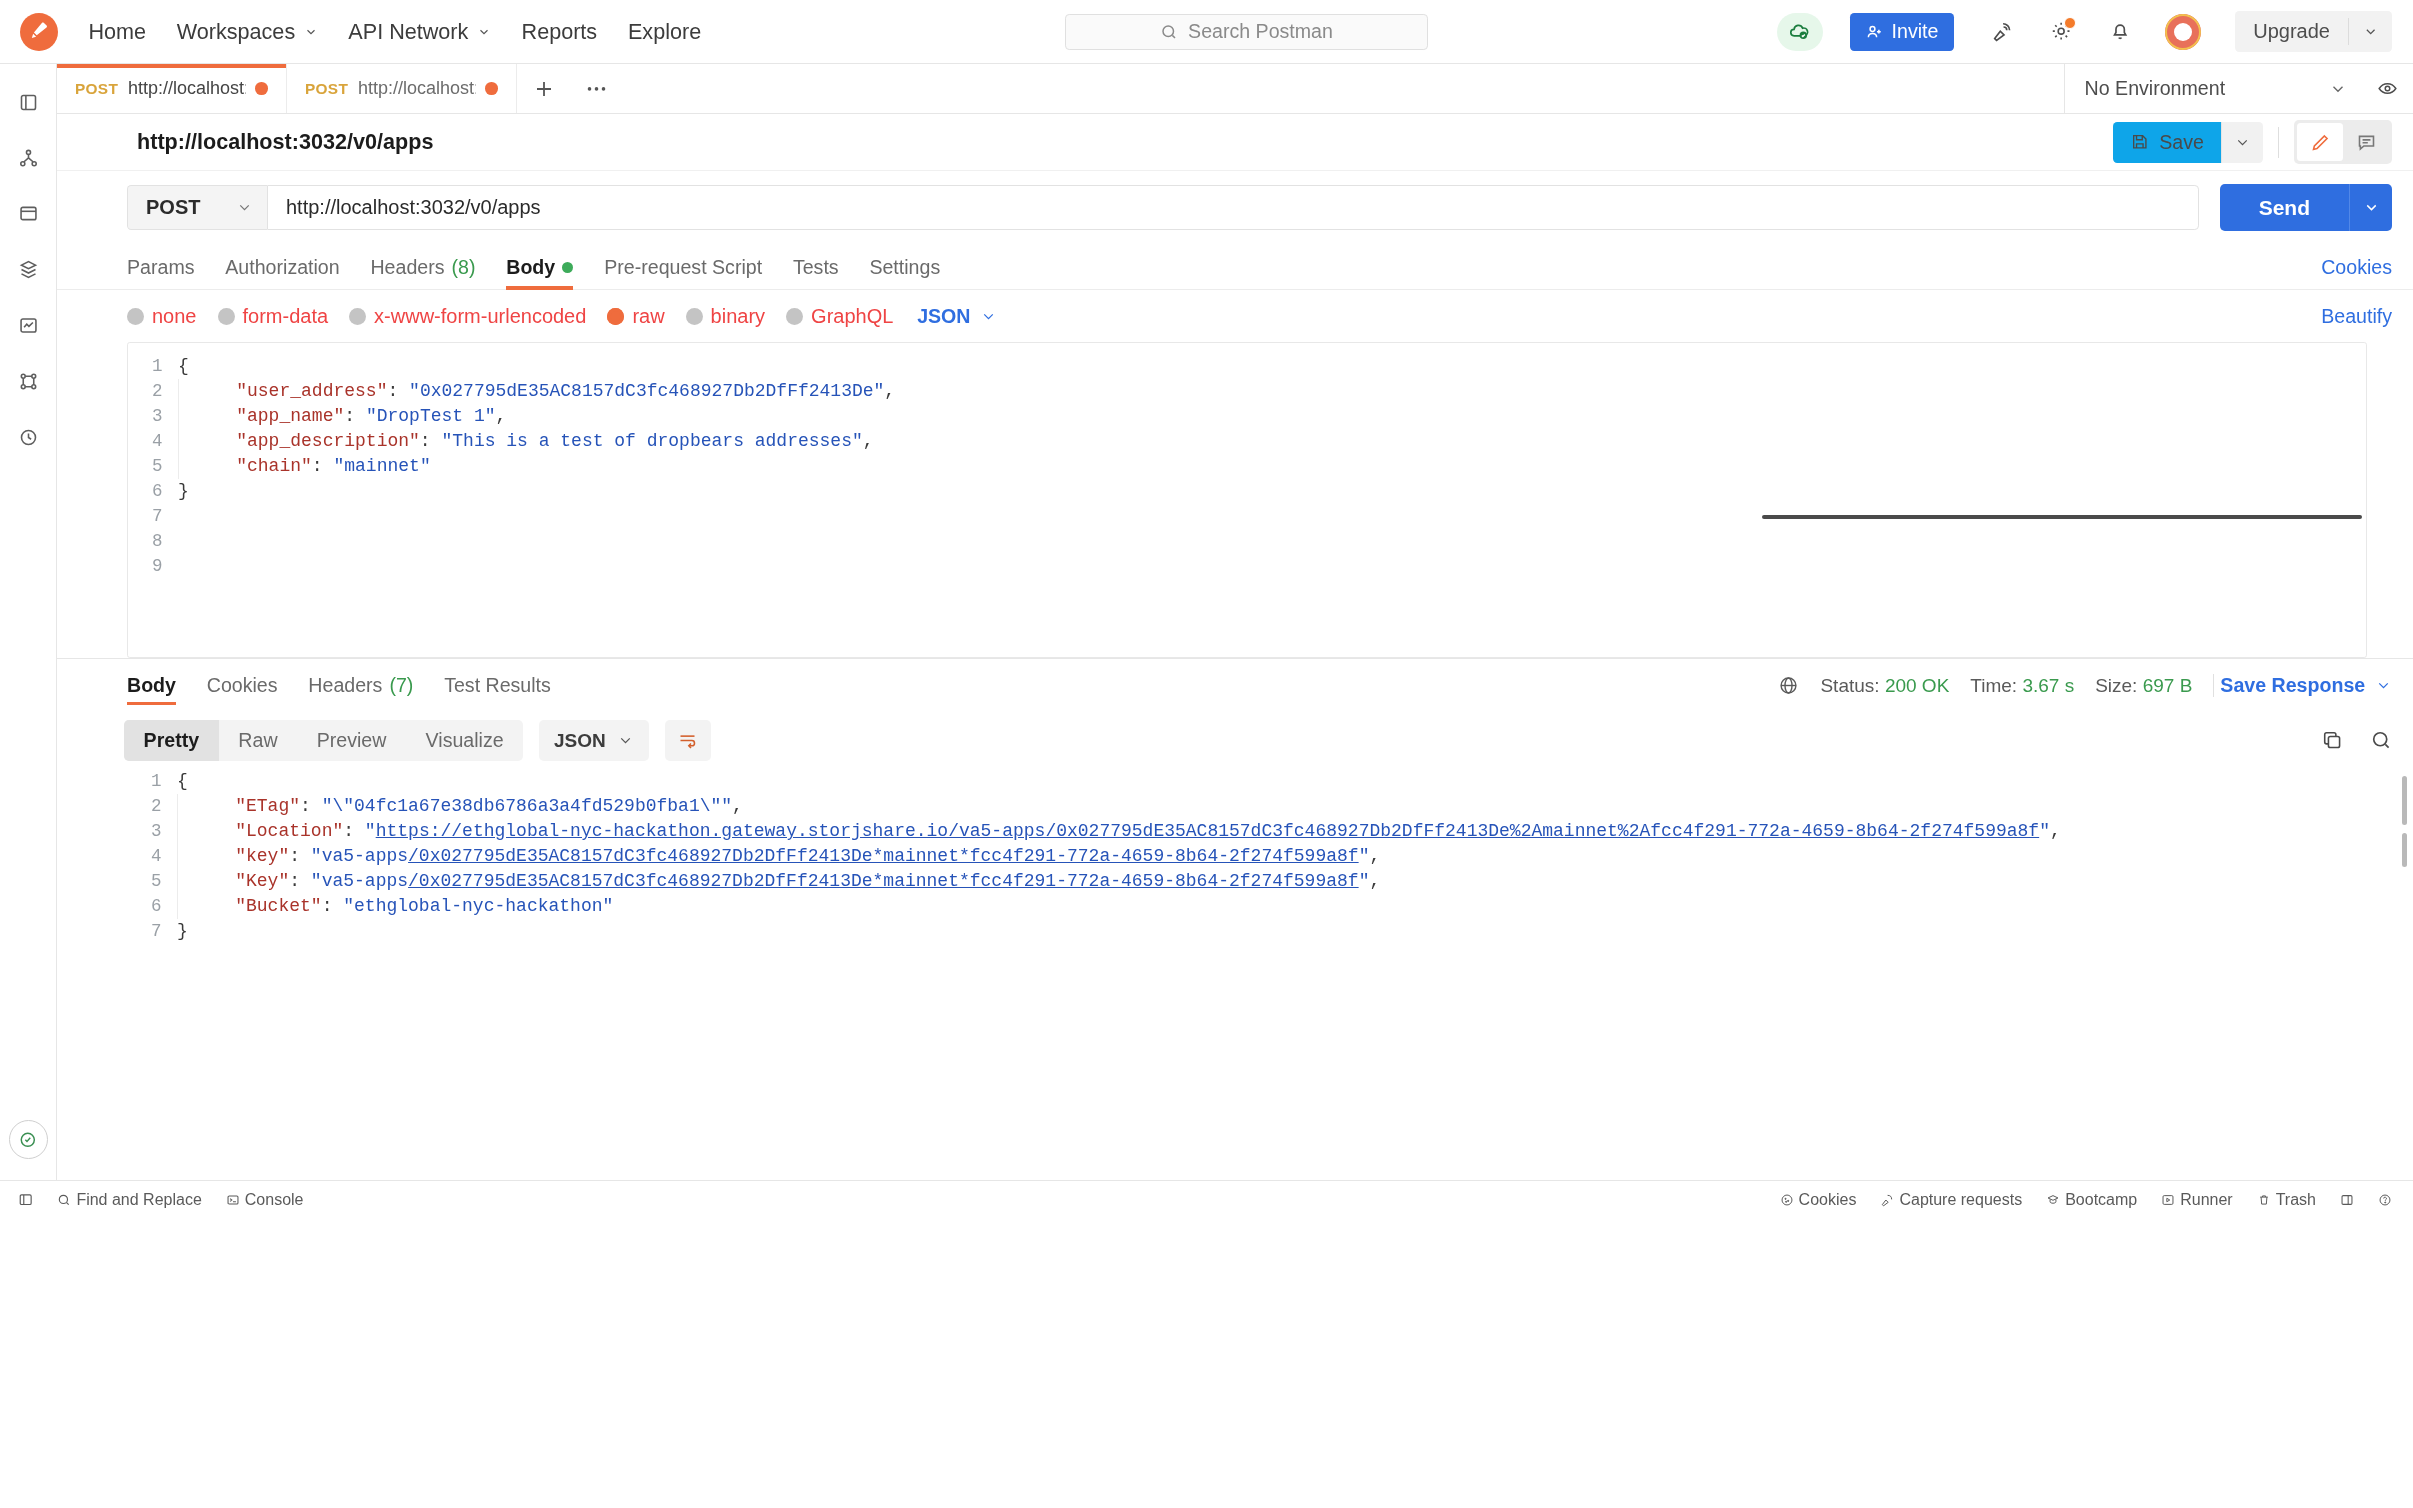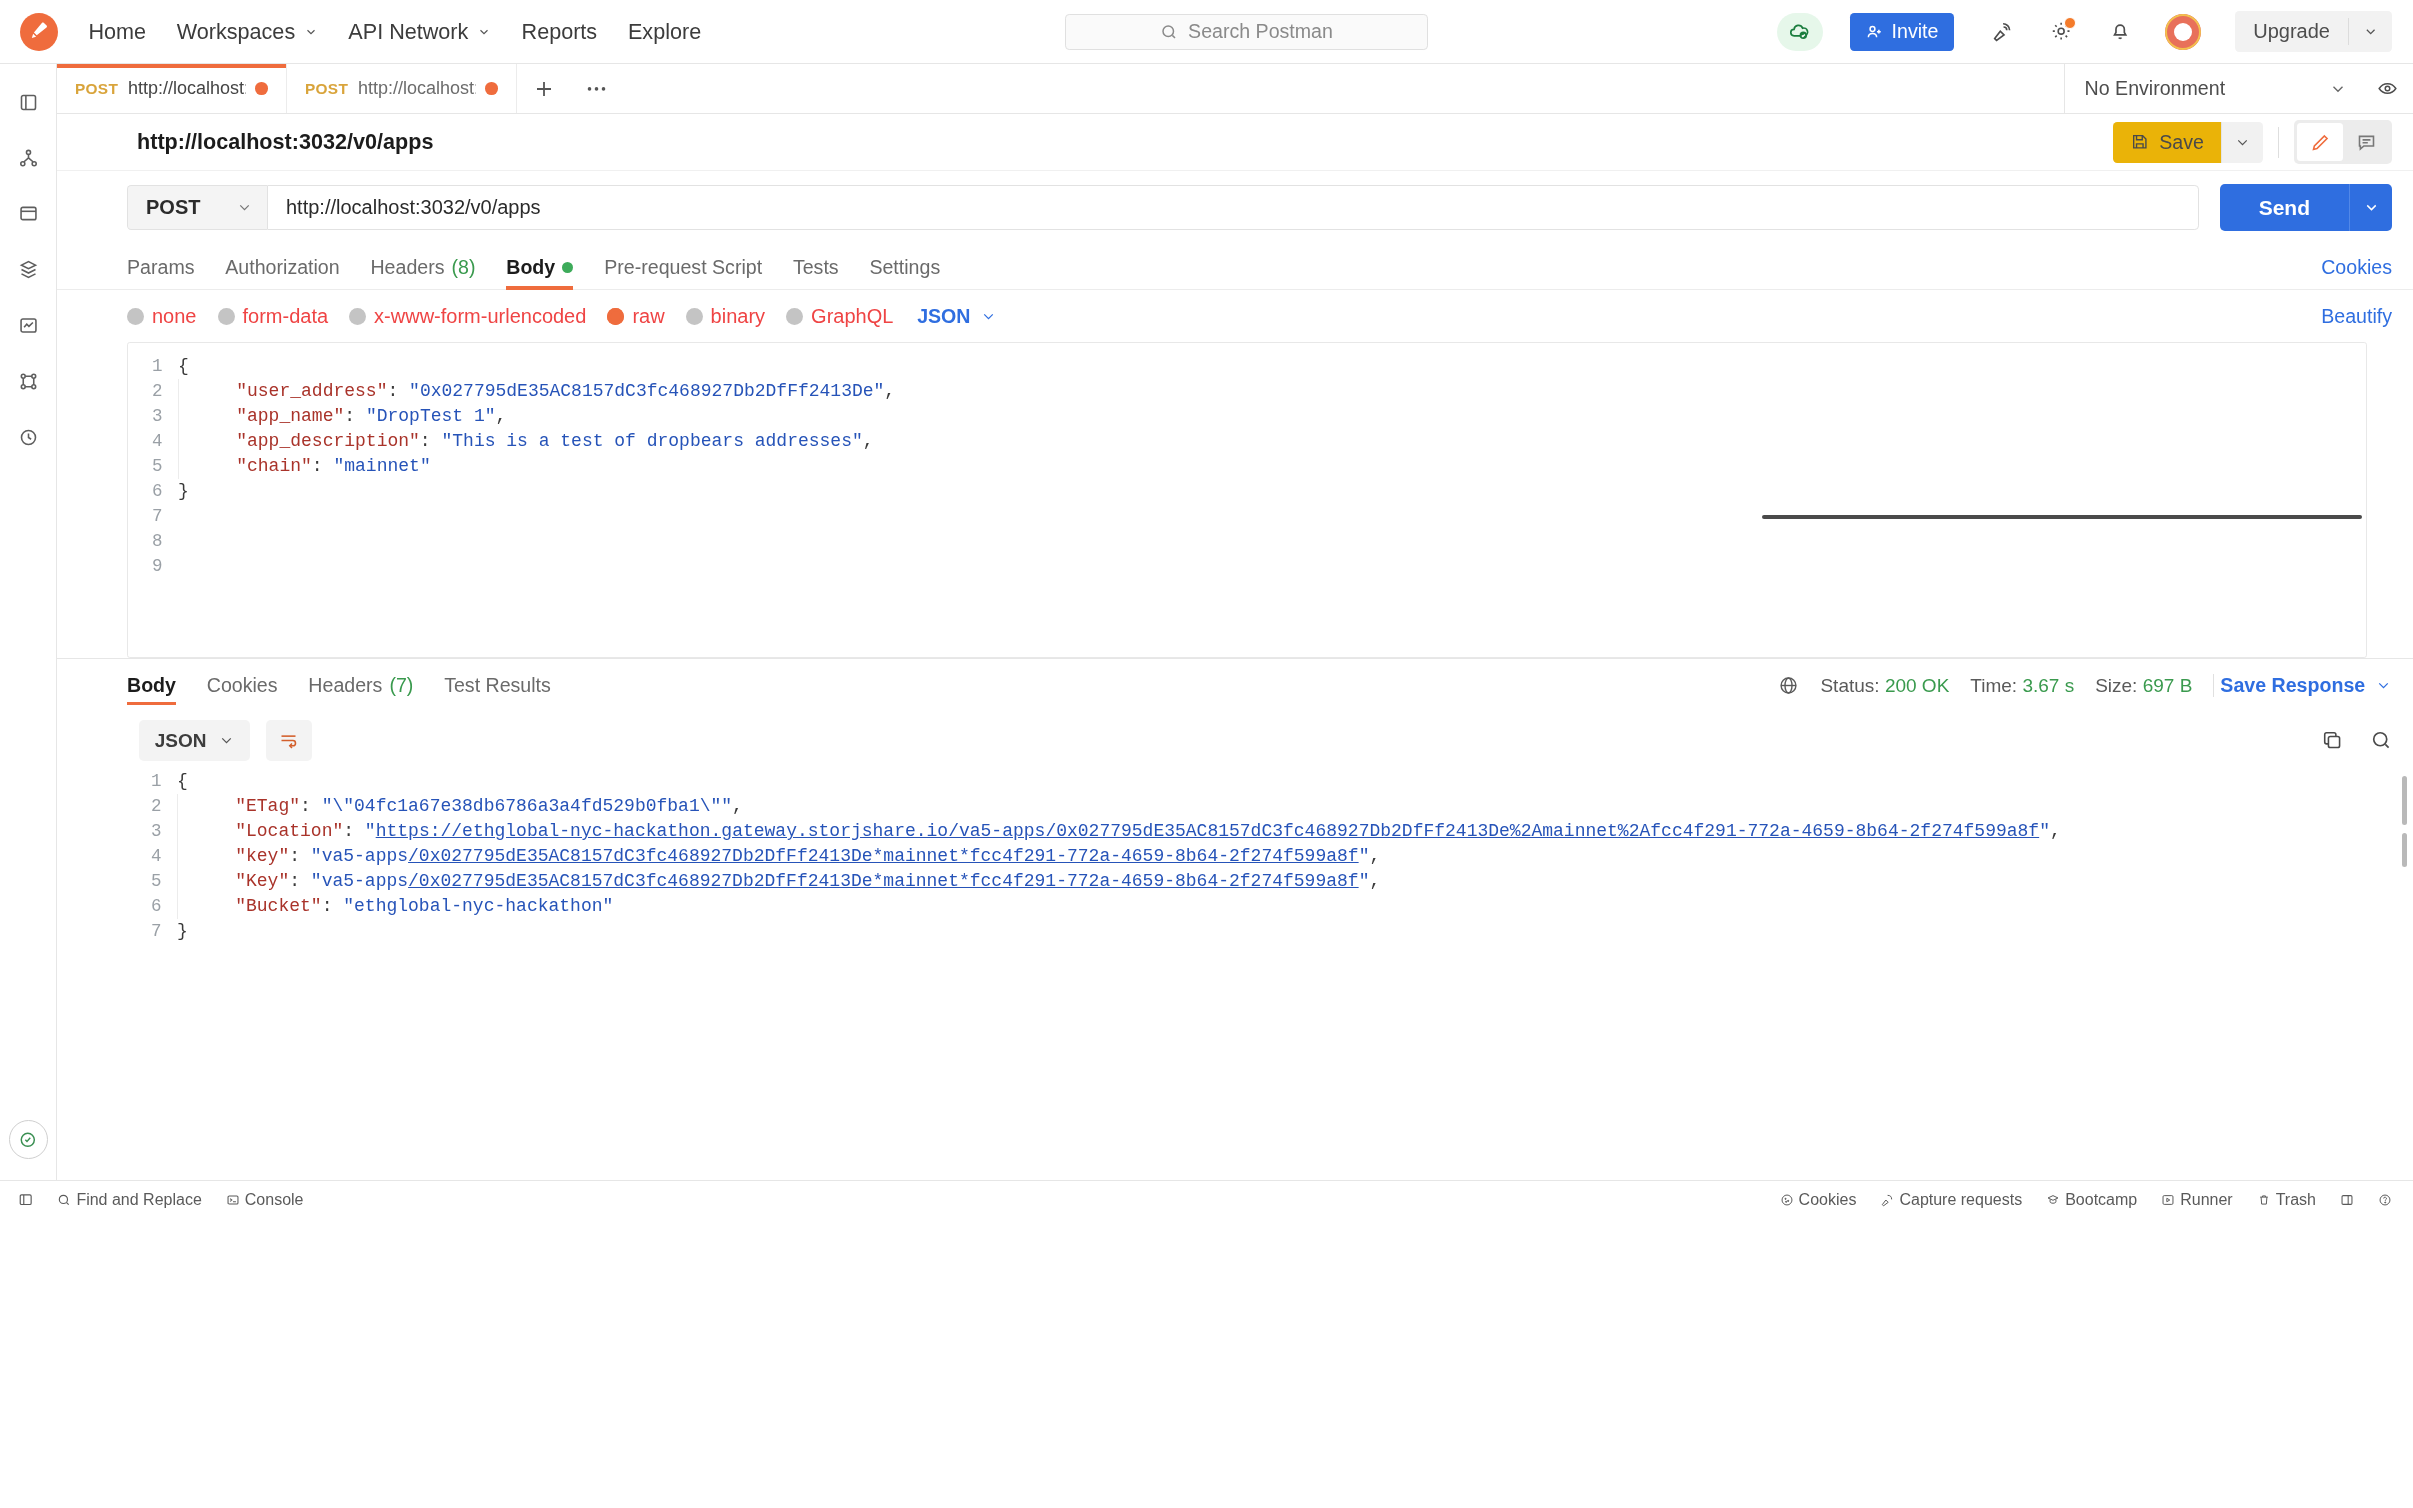--- a/index.html
+++ b/index.html
@@ -133,21 +133,21 @@
   .req-title-bar {
     height: 57px; flex: 0 0 57px; display: flex; align-items: center;
     padding: 0 21px 0 0; border-bottom: 0.7px solid #f0f0f0;
   }
   .req-title {
     font-size: 21.6px; font-weight: bold; color: #1c1c1c; padding-left: 80px;
   }
   .req-title-actions { margin-left: auto; display: flex; align-items: center; gap: 0; }
   .save-group { display: flex; align-items: stretch; border-radius: 4.2px; overflow: hidden; }
   .save-btn {
-    height: 41px; background: #eab308; display: flex; align-items: center; gap: 9.8px;
+    height: 41px; background: #0ea5e9; display: flex; align-items: center; gap: 9.8px;
     padding: 0 17px; font-size: 19.6px; color: #4a4a4a; cursor: pointer;
   }
   .save-caret {
     height: 41px; background: #f1f1f1; width: 42px; display: flex; align-items: center;
     justify-content: center; cursor: pointer; border-left: 0.7px solid #e4e4e4;
   }
   .vsep { width: 0.7px; height: 31px; background: #dedede; margin: 0 15.4px; }
   .toggle-group { display: flex; align-items: stretch; background: #ececec; border-radius: 4.9px; padding: 2.8px; }
   .tg-btn {
     width: 46px; height: 38px; display: flex; align-items: center; justify-content: center;
@@ -667,20 +667,34 @@
             <span>
                 <svg width="17" height="17" viewBox="0 0 24 24" fill="none" stroke="#2f6ee0" stroke-width="1.8">
                   <path d="M6 9l6 6 6-6"></path>
                 </svg>
               </span>
           </span>
         </div>
       </div>
 
       <div class="resp-toolbar">
+        <div class="seg">
+          <div class="seg-btn active">
+              <span>Pretty</span>
+            </div>
+          <div class="seg-btn">
+              <span>Raw</span>
+            </div>
+          <div class="seg-btn">
+              <span>Preview</span>
+            </div>
+          <div class="seg-btn">
+              <span>Visualize</span>
+            </div>
+        </div>
         <div class="resp-json-select">
           <span>JSON</span>
           <span>
               <svg width="17" height="17" viewBox="0 0 24 24" fill="none" stroke="#555" stroke-width="1.8">
                 <path d="M6 9l6 6 6-6"></path>
               </svg>
             </span>
         </div>
         <div class="wrap-btn">
           <svg width="21" height="21" viewBox="0 0 24 24" fill="none" stroke="#d35f2b" stroke-width="1.8">

